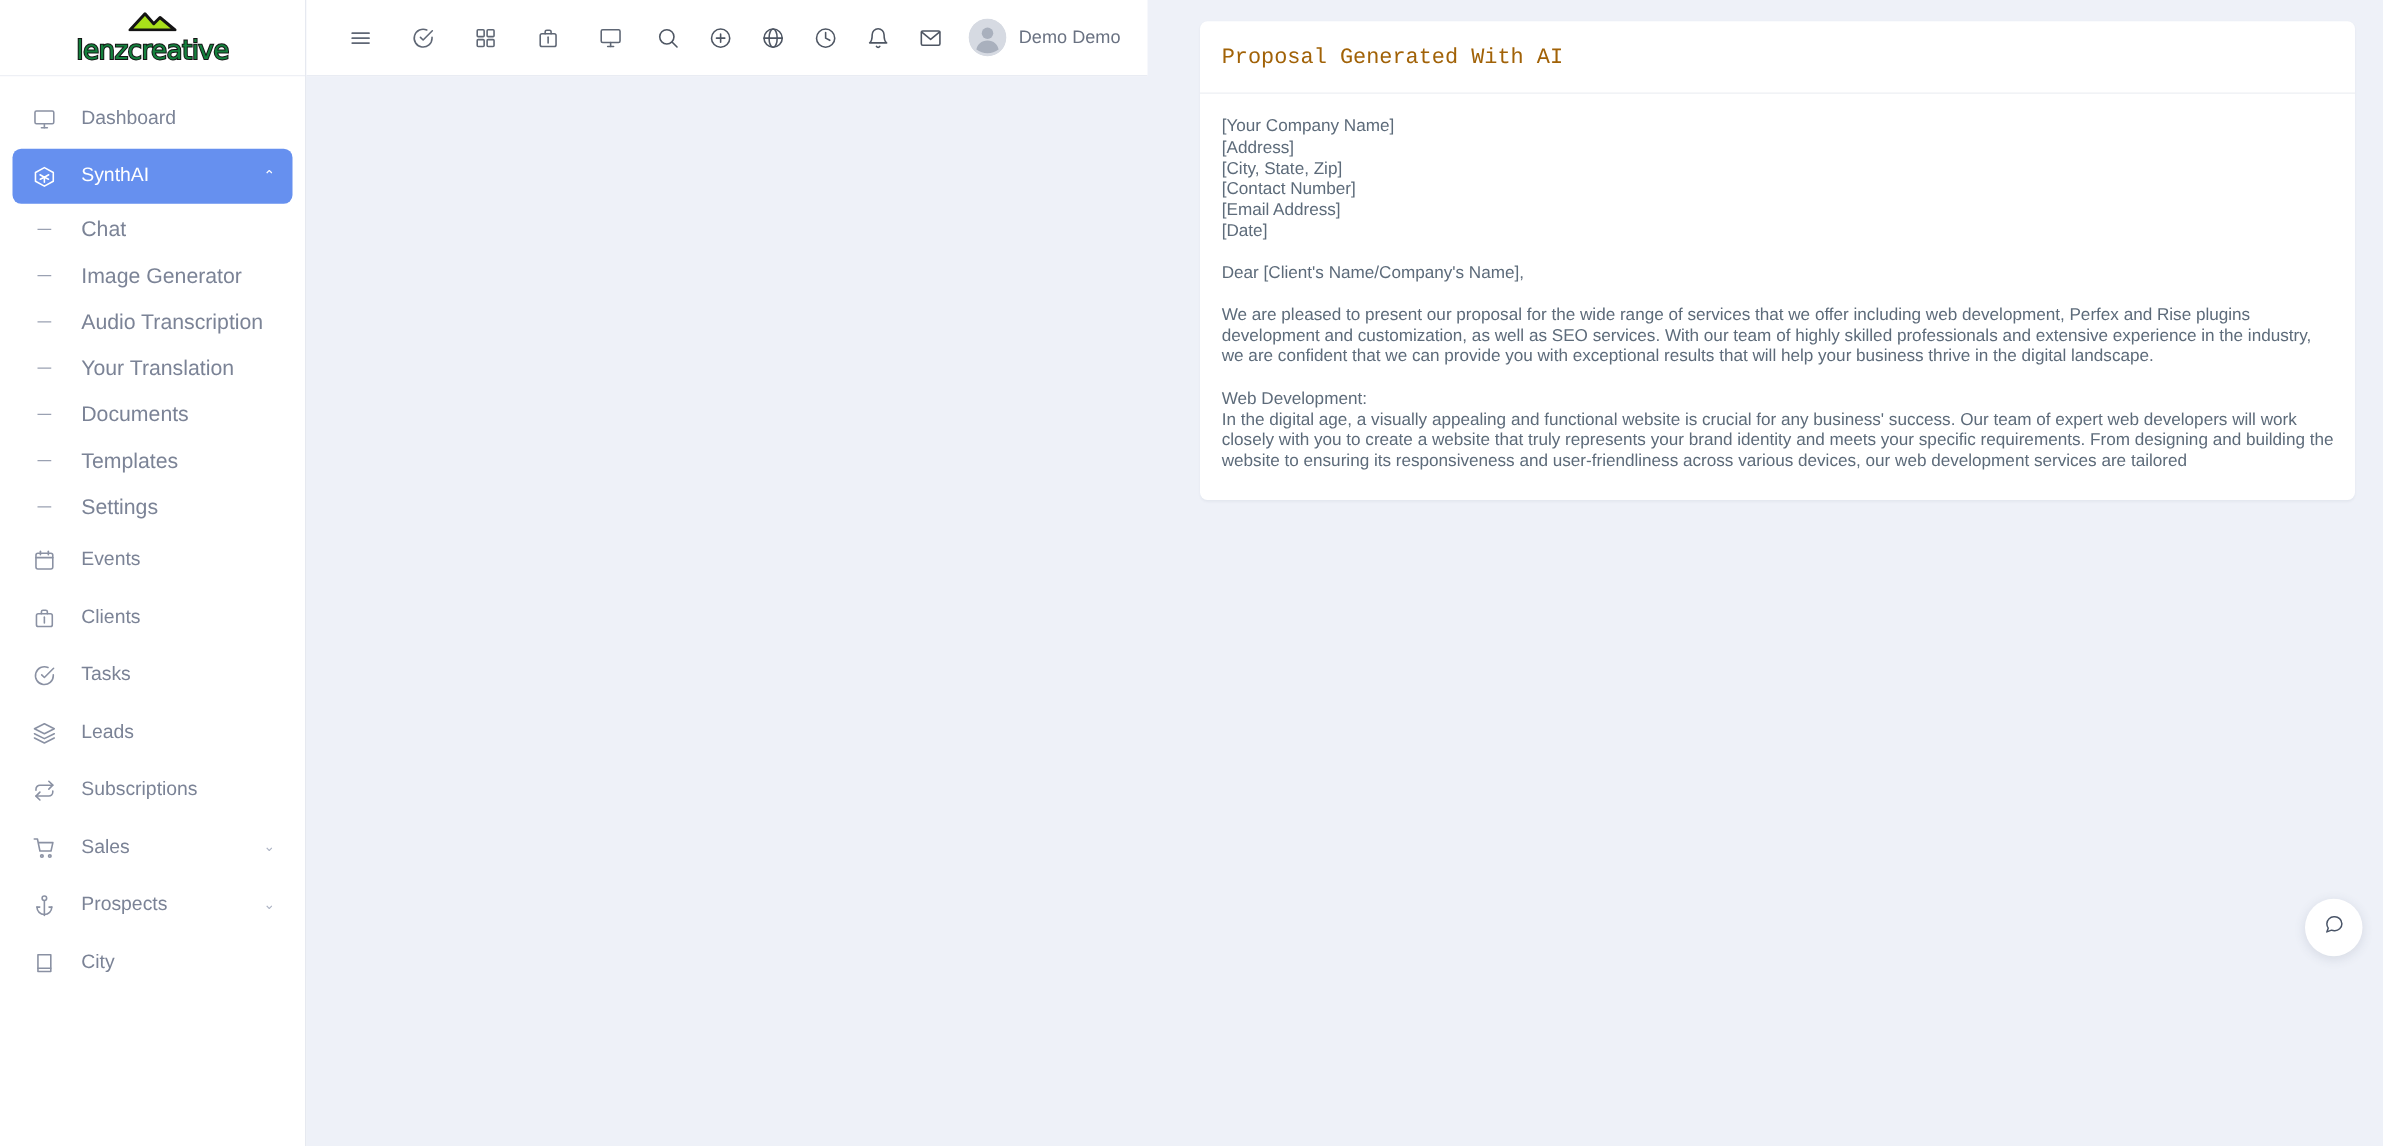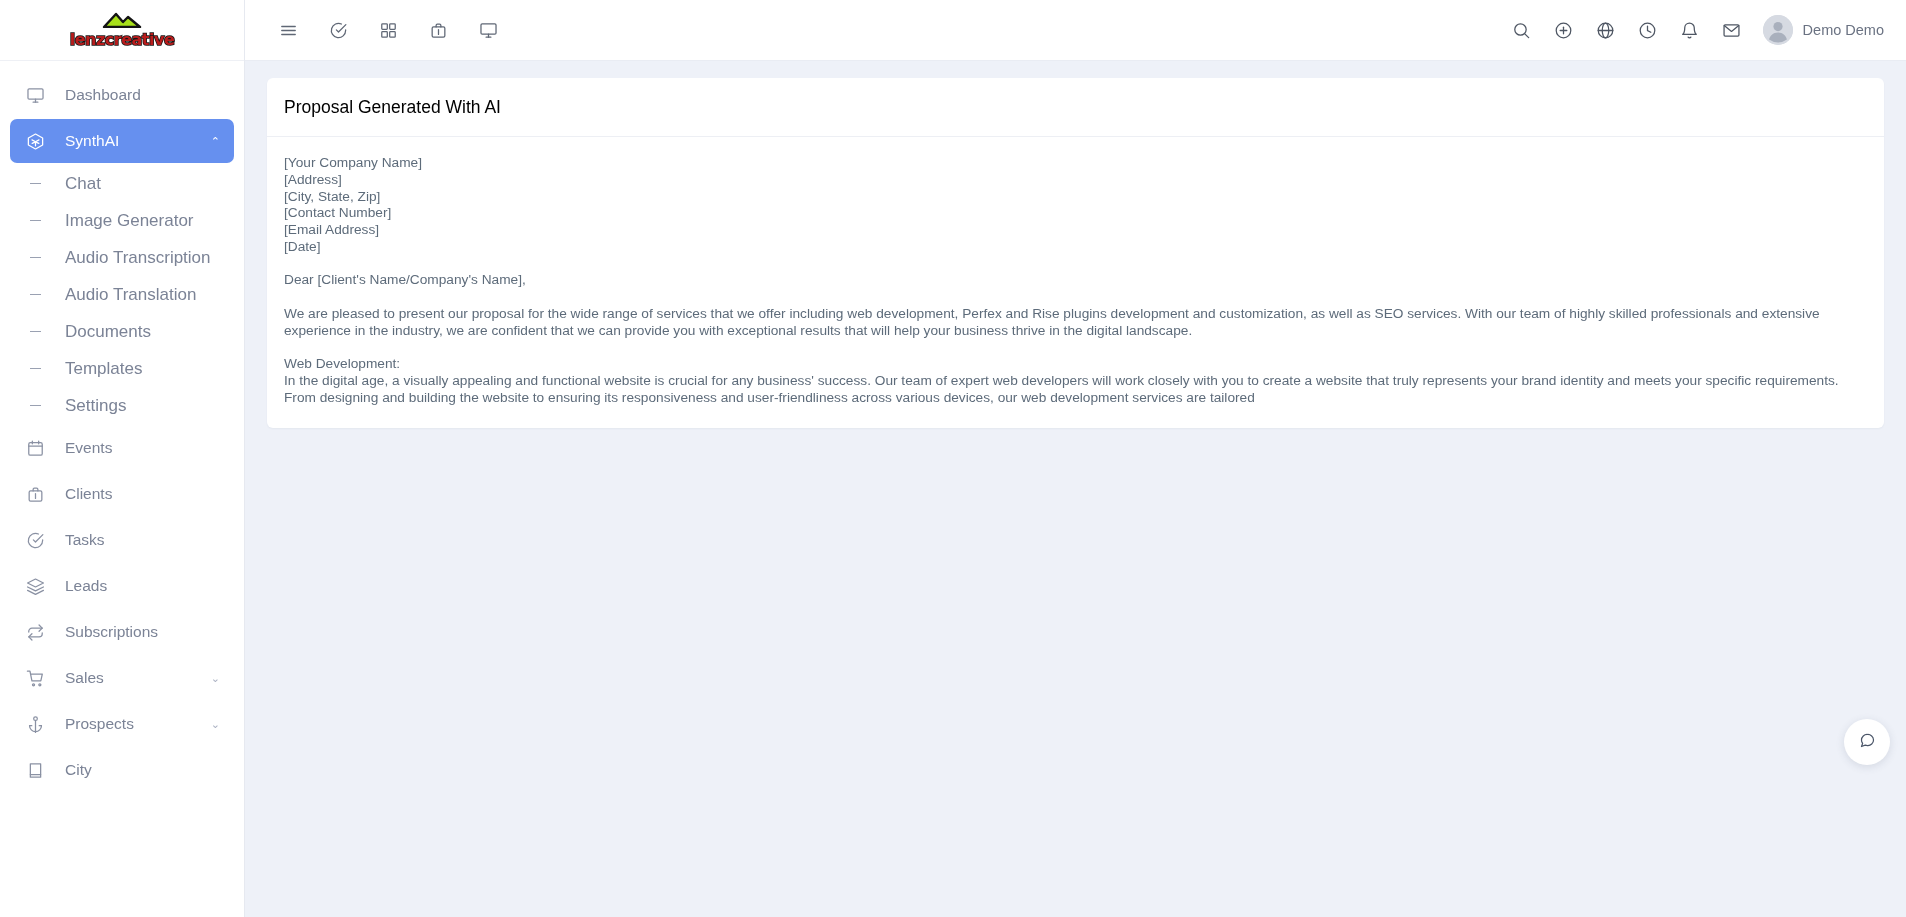--- a/index.html
+++ b/index.html
@@ -33,24 +33,24 @@
   .logo {
     display: flex;
     flex-direction: column;
     align-items: center;
     line-height: 1;
     user-select: none;
   }
   .logo-mark { margin-bottom: 1px; display:block; }
   .logo-text {
     font-family: "DejaVu Sans", sans-serif;
-    font-weight: 700;
-    font-size: 16px;
+    font-weight: 400;
+    font-size: 21px;
     letter-spacing: -0.5px;
-    color: #b91c1c;
+    color: #15803d;
     -webkit-text-stroke: 1.6px #141414;
     paint-order: stroke fill;
   }
 
   .nav { padding: 10px 0 0 0; }
   .nav-item {
     display: flex;
     align-items: center;
     height: 44px;
     margin: 2px 10px;
@@ -104,24 +104,24 @@
     width: 11px;
     height: 1.4px;
     background: #9aa1b2;
   }
 
   
   .main {
     flex: 1 1 auto;
     height: 781px;
     display: flex;
-    flex-direction: column;
     background: #eef1f8;
     position: relative;
     overflow: hidden;
+    gap: 20px;
   }
   .topbar {
     height: 61px;
     flex: 0 0 61px;
     background: #ffffff;
     border-bottom: 1px solid #e9ecf3;
     display: flex;
     align-items: center;
     padding: 0 22px 0 18px;
   }
@@ -162,22 +162,23 @@
     border-radius: 6px;
     box-shadow: 0 1px 2px rgba(40,50,80,0.05);
     overflow: hidden;
   }
   .card-head {
     padding: 19px 17px 18px 17px;
     border-bottom: 1px solid #edeff4;
   }
   .card-title {
     font-size: 17.5px;
-    color: #000000;
+    color: #a16207;
     font-weight: 400;
+    font-family: Liberation Mono, monospace;
   }
   .card-body {
     padding: 18px 17px 22px 17px;
     font-size: 13.7px;
     line-height: 16.8px;
     color: #5d6b7a;
   }
   .blk { margin: 0 0 16.6px 0; white-space: pre-line; }
   .blk:last-child { margin-bottom: 0; }
 
@@ -254,21 +255,21 @@
       <div class="sub-item">
         <span class="dash">
             <i></i>
           </span>
         <span>Audio Transcription</span>
       </div>
       <div class="sub-item">
         <span class="dash">
             <i></i>
           </span>
-        <span>Audio Translation</span>
+        <span>Your Translation</span>
       </div>
       <div class="sub-item">
         <span class="dash">
             <i></i>
           </span>
         <span>Documents</span>
       </div>
       <div class="sub-item">
         <span class="dash">
             <i></i>

